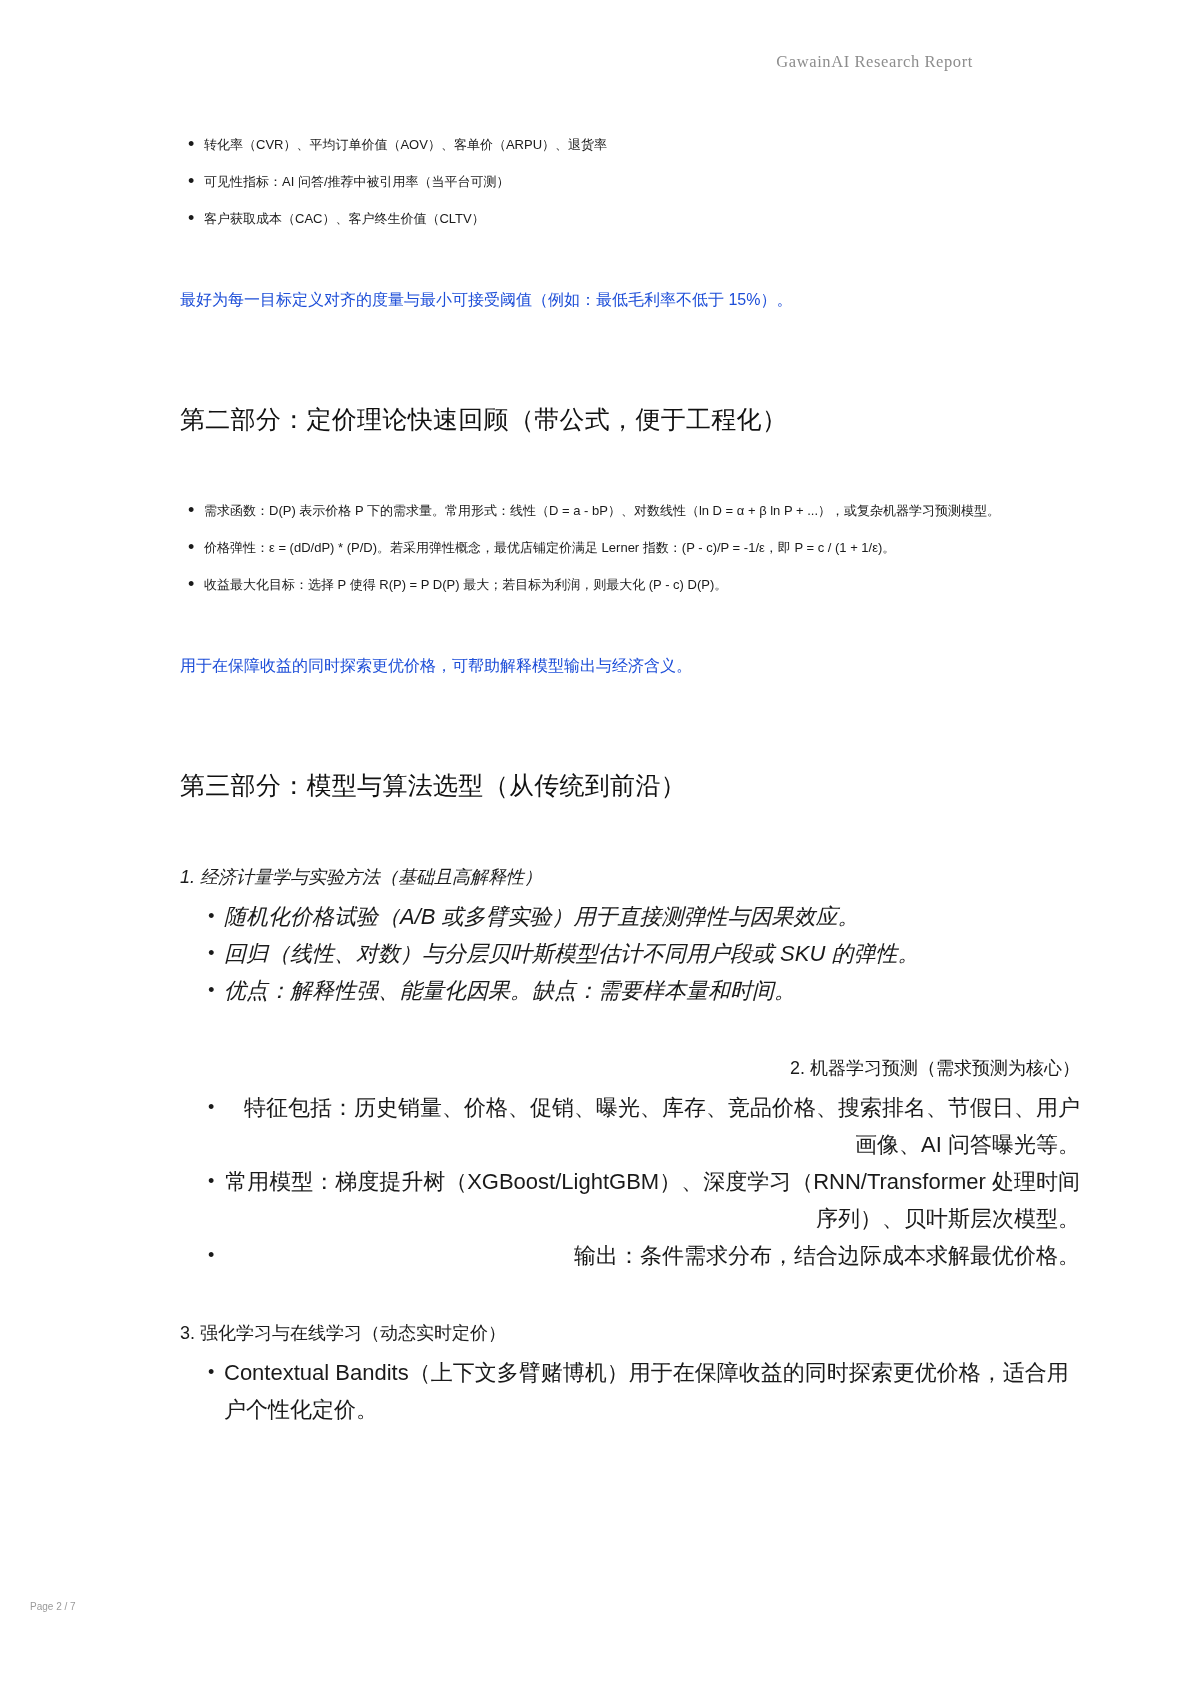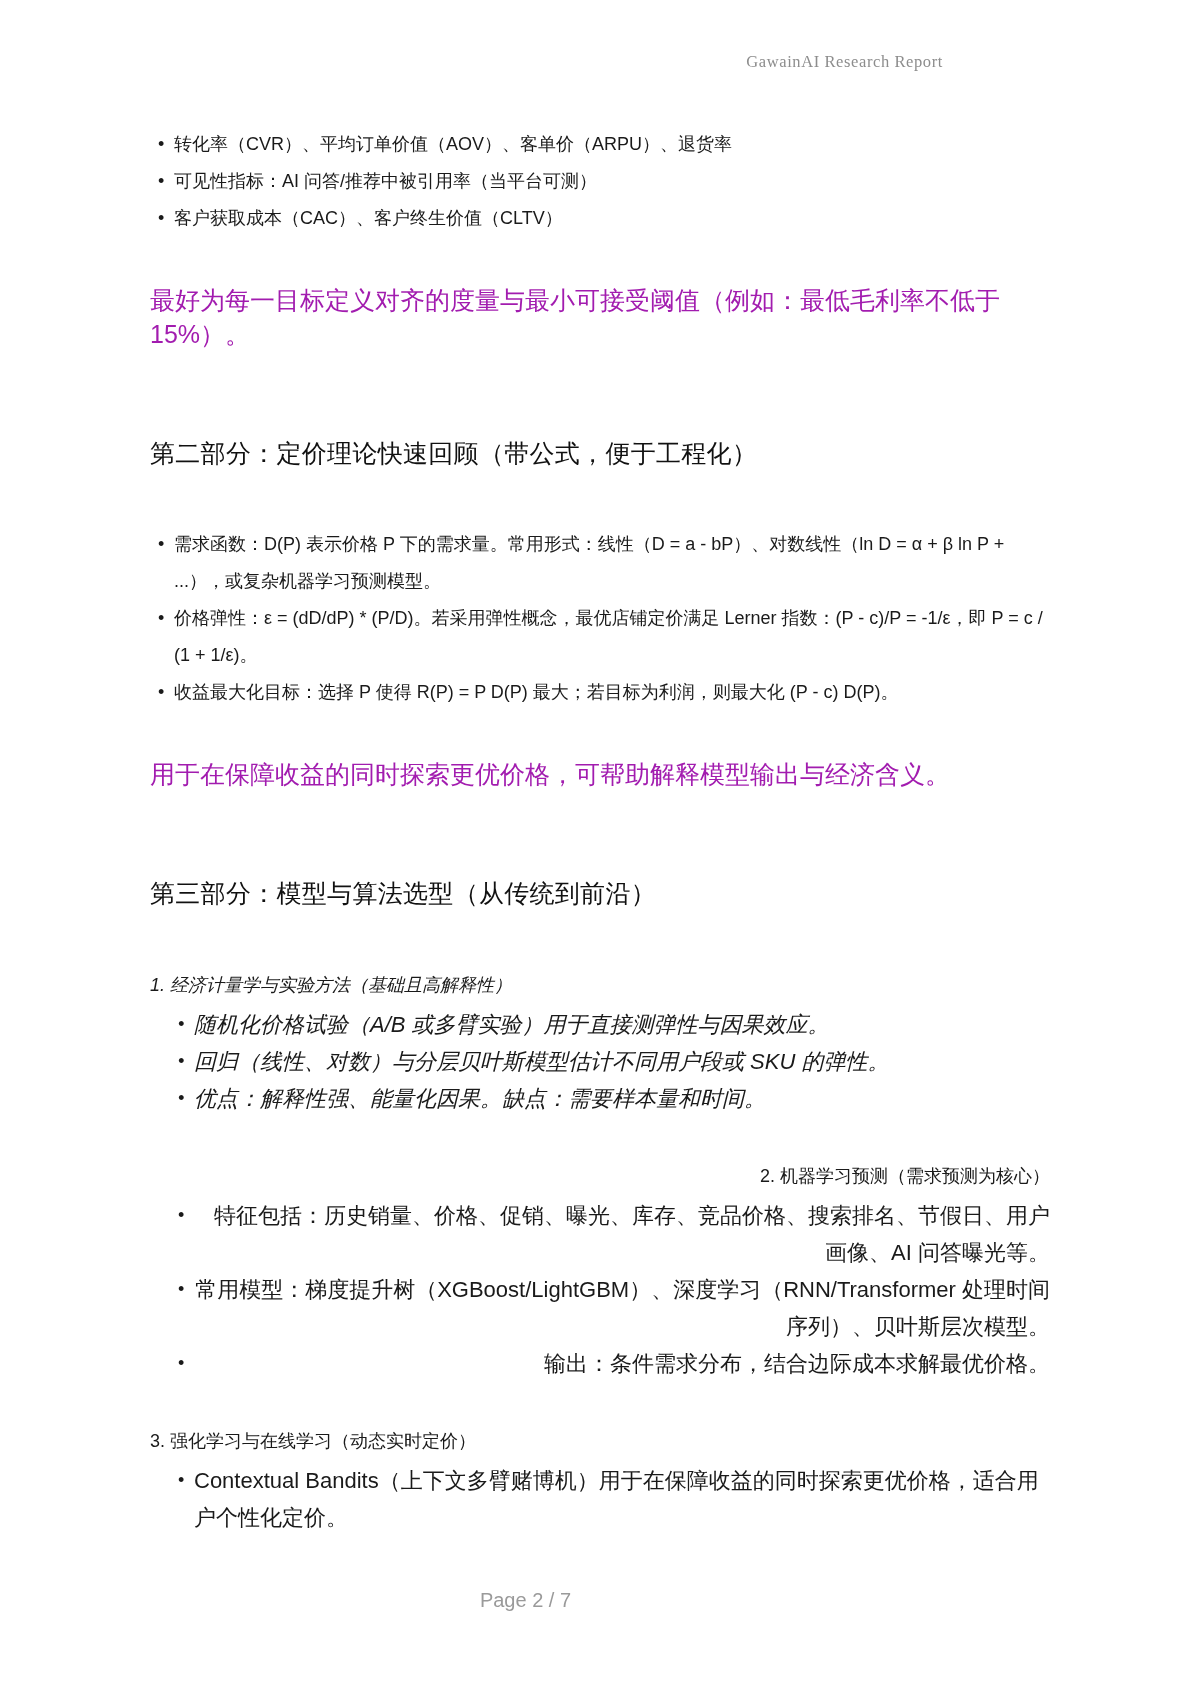--- a/index.html
+++ b/index.html
@@ -11,20 +11,21 @@
     font-family: "Liberation Sans", sans-serif;
     color: #1a1a1a;
   }
   .page {
     position: relative;
     width: 1051px;
     height: 1684px;
     box-sizing: border-box;
     background: #ffffff;
     overflow: hidden;
+    margin-left: 30px;
   }
   .header {
     position: absolute;
     top: 52px;
     right: 108px;
     font-family: "Liberation Serif", serif;
     font-size: 16.5px;
     color: #8d8d8d;
     letter-spacing: 0.6px;
   }
@@ -35,36 +36,36 @@
     width: 900px;
   }
   .bullet-list {
     list-style: none;
     margin: 0;
     padding: 0;
   }
   .bullet-list li {
     position: relative;
     padding-left: 24px;
-    font-size: 18px;
+    font-size: 13px;
     line-height: 37px;
     color: #1a1a1a;
   }
   .bullet-list li::before {
     content: "•";
     position: absolute;
     left: 8px;
     top: 0;
     color: #1a1a1a;
     font-size: 18px;
   }
   .para {
-    font-size: 25px;
+    font-size: 16px;
     line-height: 34px;
-    color: #a21caf;
+    color: #1d4ed8;
     margin: 0;
   }
   .h2 {
     font-size: 25px;
     font-weight: normal;
     color: #111111;
     margin: 0;
     letter-spacing: 0.3px;
   }
   .ol-item {
@@ -90,22 +91,22 @@
     position: absolute;
     left: 6px;
     top: 0;
     font-size: 18px;
   }
   .footer {
     position: absolute;
     left: 0;
     right: 0;
     bottom: 72px;
-    text-align: center;
-    font-size: 20px;
+    text-align: left;
+    font-size: 10px;
     color: #9a9a9a;
     font-family: "Liberation Sans", sans-serif;
   }
   .numbered-block { margin-top: 36px; }
 </style>
 </head>
 <body>
 
 <div class="page">
 

